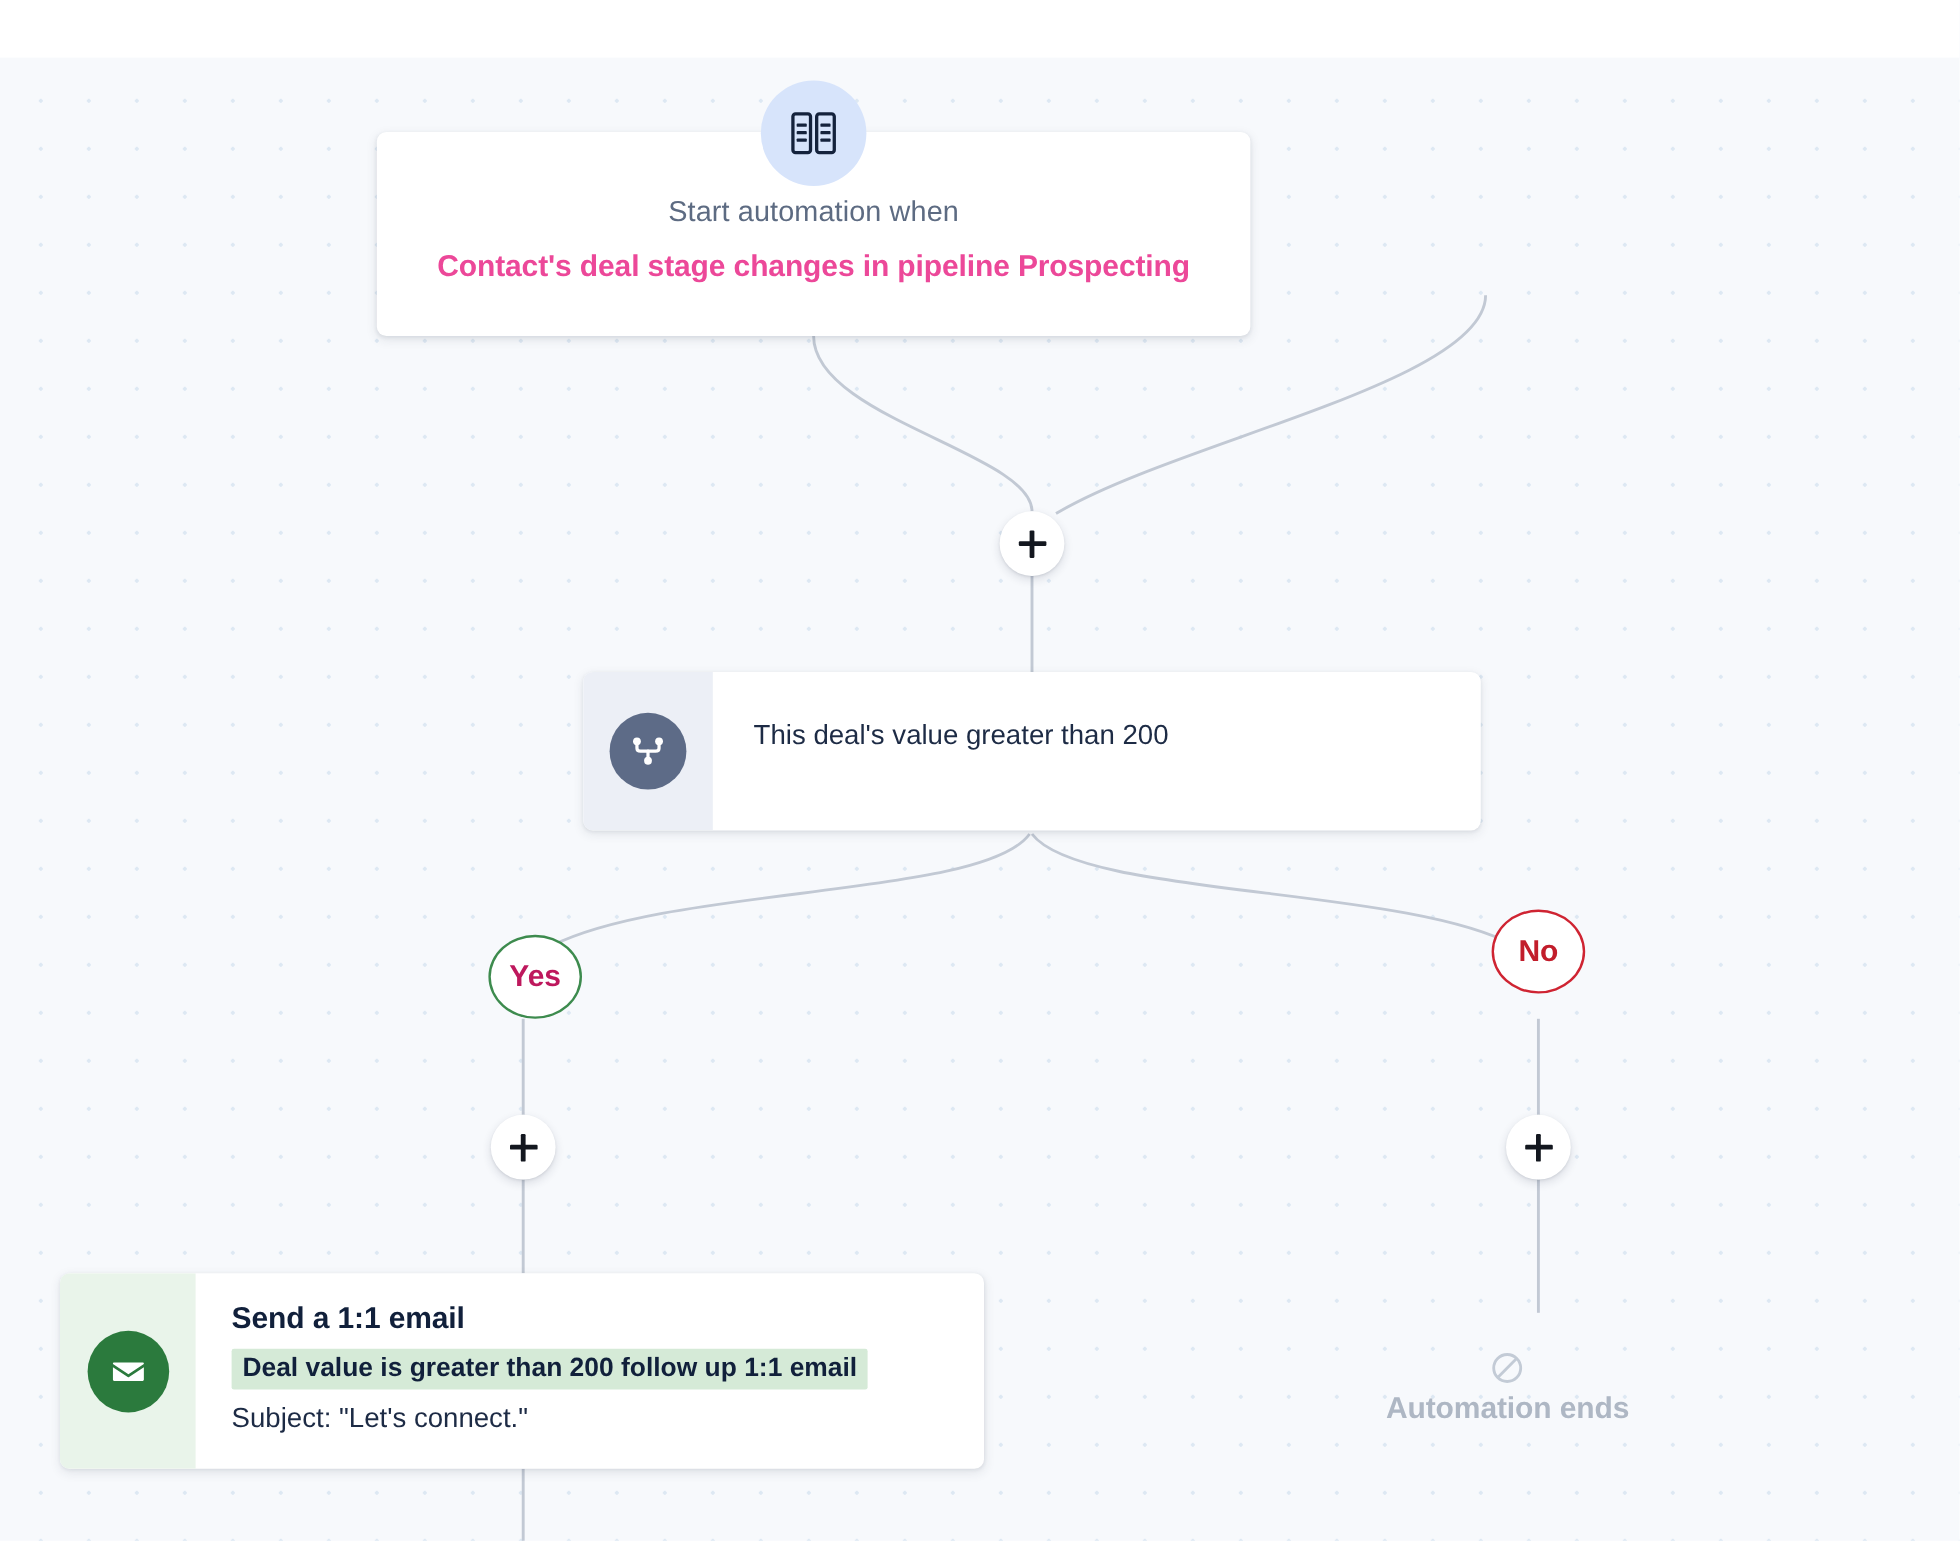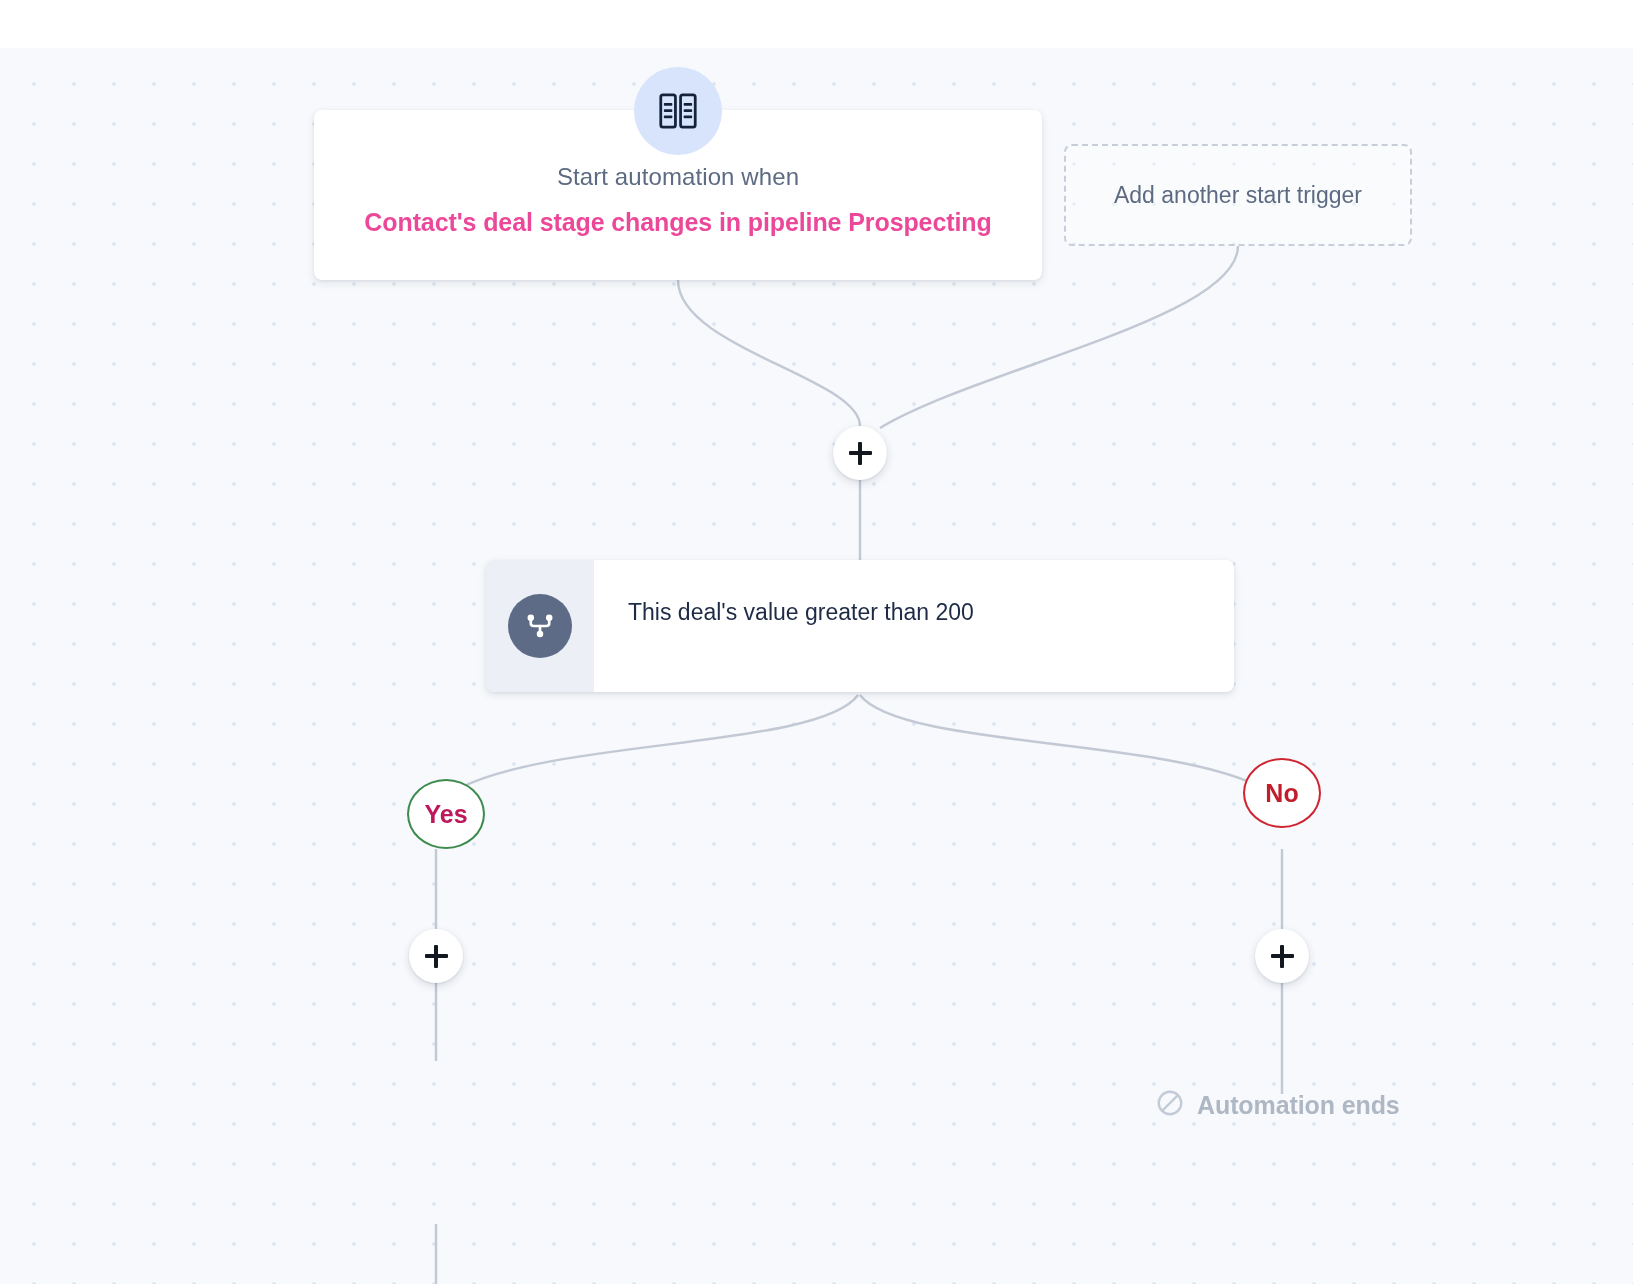--- a/index.html
+++ b/index.html
@@ -244,24 +244,25 @@
   .email-subject {
     margin-top: 10px;
     font-size: 23px;
     color: #1d2b45;
   }
 
   
   #automation-ends {
     position: absolute;
     left: 1155px;
-    top: 1040px;
-    display: flex;
-    align-items: center;
-    gap: 12px;
+    top: 1077px;
+    display: flex;
+    align-items: center;
+    gap: 0;
+    flex-direction: column;
   }
   #automation-ends .ae-label {
     font-size: 25px;
     font-weight: bold;
     color: #aeb7c4;
     letter-spacing: -.1px;
   }
 </style>
 </head>
 <body>
@@ -306,23 +307,20 @@
         <rect x="4.3" y="7.6" width="4.6" height="1.5" rx=".4"></rect>
         <rect x="4.3" y="11.0" width="4.6" height="1.5" rx=".4"></rect>
         <rect x="4.3" y="14.4" width="4.6" height="1.5" rx=".4"></rect>
         <rect x="15.1" y="7.6" width="4.6" height="1.5" rx=".4"></rect>
         <rect x="15.1" y="11.0" width="4.6" height="1.5" rx=".4"></rect>
         <rect x="15.1" y="14.4" width="4.6" height="1.5" rx=".4"></rect>
       </g>
     </svg>
   </div>
 
-  <div id="add-trigger">
-    <span>Add another start trigger</span>
-  </div>
 
   <div class="plus-btn" style="left:833px; top:378px;"></div>
 
   <div class="plus-btn" style="left:409px; top:881px;"></div>
 
   <div class="plus-btn" style="left:1255px; top:881px;"></div>
 
   <div class="card" id="condition-card">
     <div id="condition-icon-col">
       <div id="condition-icon-circle">
@@ -344,20 +342,35 @@
     </div>
   </div>
 
   <div class="branch-pill" id="branch-yes">
     <span>Yes</span>
   </div>
   <div class="branch-pill" id="branch-no">
     <span>No</span>
   </div>
 
+  <div class="card" id="email-card">
+    <div id="email-icon-col">
+      <div id="email-icon-circle">
+        <svg width="34" height="34" viewBox="0 0 24 24" aria-hidden="true">
+          <path fill="#ffffff" d="M3.6 6.6h16.8c.4 0 .7.3.7.7v.2L12 13.6 2.9 7.5v-.2c0-.4.3-.7.7-.7z"></path>
+          <path fill="#ffffff" d="M2.9 9.4l8.7 5.8c.25.17.55.17.8 0l8.7-5.8v7.3c0 .5-.4.9-.9.9H3.8c-.5 0-.9-.4-.9-.9V9.4z"></path>
+        </svg>
+      </div>
+    </div>
+    <div id="email-body">
+      <div class="email-title">Send a 1:1 email</div>
+      <div class="email-tag">Deal value is greater than 200 follow up 1:1 email</div>
+      <div class="email-subject">Subject: "Let's connect."</div>
+    </div>
+  </div>
 
   <div id="automation-ends">
     <span>
       <svg width="30" height="30" viewBox="0 0 24 24" aria-hidden="true">
         <circle cx="12" cy="12" r="9" fill="none" stroke="#c3cbd6" stroke-width="1.9"></circle>
         <line x1="5.9" y1="18.1" x2="18.1" y2="5.9" stroke="#c3cbd6" stroke-width="1.9"></line>
       </svg>
     </span>
     <span class="ae-label">Automation ends</span>
   </div>

